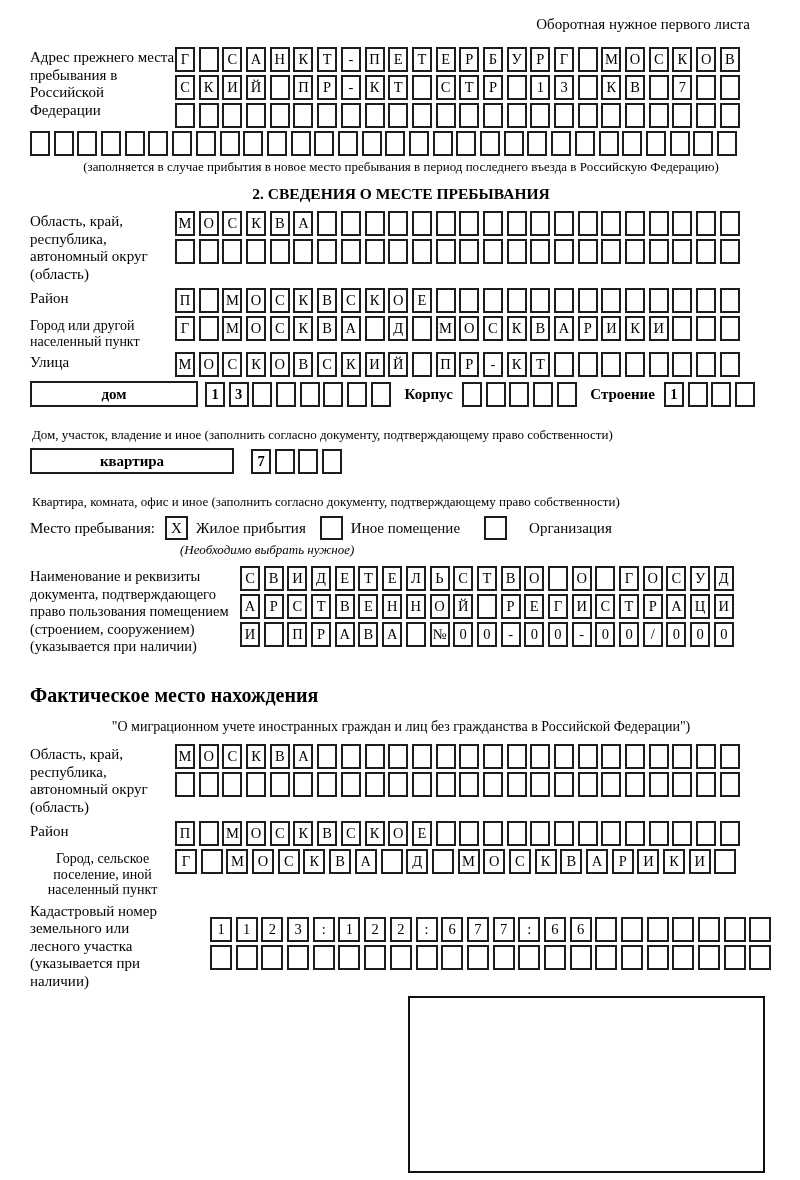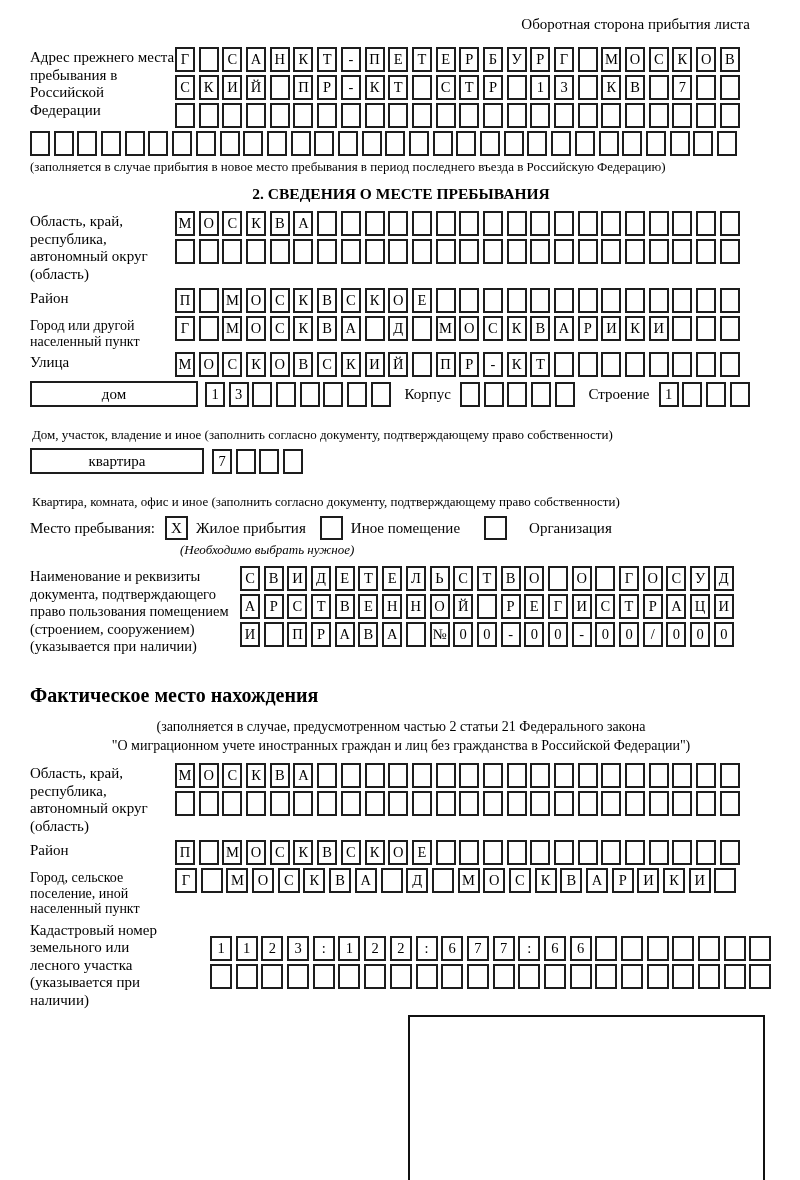--- a/index.html
+++ b/index.html
@@ -12,33 +12,33 @@
   .lblcol{flex:none;width:145px;font-size:15px;line-height:17.5px;padding-top:2px;}
   .lblcol.wide-lbl{width:210px;font-size:14.5px;}
   .cellcol{display:flex;flex-direction:column;gap:3px;flex:none;}
 
   .cells{display:flex;flex:none;}
   .cell{flex:none;box-sizing:border-box;width:20px;height:25px;border:2px solid #1d1d1d;
         margin-right:3.7px;display:inline-flex;align-items:center;justify-content:center;
         font-size:14.5px;background:#fff;}
   .cells.w22 .cell{width:22px;}
 
-  .note-c{font-size:13px;margin:3px 0 6px 0;}
+  .note-c{font-size:13px;text-align:center;margin:3px 0 6px 0;}
   .note-l{font-size:13px;text-align:left;margin:20px 0 5px 2px;}
 
   .sec-title{font-size:15.5px;font-weight:bold;text-align:center;margin:10px 0 8px 0;}
 
   .grp{}
   .grp-oblast{min-height:74px;}
 
-  .domrow{display:flex;align-items:center;margin:4px 0 2px 0;}
+  .domrow{display:flex;align-items:center;margin:4px 0 2px 0;font-weight:bold;}
   .bigbox{box-sizing:border-box;border:2px solid #1d1d1d;height:26px;display:flex;
           align-items:center;justify-content:center;font-size:15px;flex:none;}
   .bigbox.dom{width:168px;margin-right:7px;}
-  .bigbox.kv{width:174px;margin-right:8px;}
+  .bigbox.kv{width:204px;margin-right:17px;}
   .inline-lbl{font-size:15px;margin:0 9px 0 10px;flex:none;}
 
   .mesto-row{display:flex;align-items:center;margin:6px 0 2px 0;font-size:15px;}
   .chk{flex:none;box-sizing:border-box;width:23px;height:24px;border:2px solid #1d1d1d;
        display:inline-flex;align-items:center;justify-content:center;font-size:15px;}
   .mesto-row .optlbl{margin:0 14px 0 8px;}
   .mesto-note{font-size:13px;margin:2px 0 8px 150px;font-style:italic;}
 
   .fact-title{font-size:20px;font-weight:bold;margin:14px 0 10px 0;}
   .fact-sub{font-size:14px;text-align:center;line-height:19px;}
@@ -48,21 +48,21 @@
 
   .stamp-wrap{margin-left:360px;width:392px;text-align:center;margin-top:6px;}
   .stamp-box{box-sizing:border-box;width:357px;height:177px;border:2px solid #111;margin:0 auto 8px auto;background:#fff;}
   .stamp-caption{font-size:14px;line-height:18px;text-align:center;}
 </style>
 </head>
 <body>
 
 <div class="page">
 
-  <div class="hdr-note">Оборотная сторона прибытия листа</div>
+  <div class="hdr-note">Оборотная нужное первого листа</div>
 
   <div class="row grp" style="margin-top:14px;">
     <div class="lblcol">Адрес прежнего места пребывания в Российской Федерации</div>
     <div class="cellcol">
       <div class="cells">
           <span class="cell">Г</span>
           <span class="cell"></span>
           <span class="cell">С</span>
           <span class="cell">А</span>
           <span class="cell">Н</span>
@@ -446,21 +446,20 @@
           <span class="cell">/</span>
           <span class="cell">0</span>
           <span class="cell">0</span>
           <span class="cell">0</span>
         </div>
     </div>
   </div>
 
   <div class="fact-title">Фактическое место нахождения</div>
   <div class="fact-sub-wrap">
-    <div class="fact-sub">(заполняется в случае, предусмотренном частью 2 статьи 21 Федерального закона</div>
     <div class="fact-sub">"О миграционном учете иностранных граждан и лиц без гражданства в Российской Федерации")</div>
   </div>
 
   <div class="row grp grp-oblast">
     <div class="lblcol">Область, край, республика, автономный округ (область)</div>
     <div class="cellcol">
       <div class="cells">
           <span class="cell">М</span>
           <span class="cell">О</span>
           <span class="cell">С</span>
@@ -538,21 +537,21 @@
         <span class="cell"></span>
         <span class="cell"></span>
         <span class="cell"></span>
         <span class="cell"></span>
         <span class="cell"></span>
         <span class="cell"></span>
         <span class="cell"></span>
       </div>
   </div>
 
-  <div class="row" style="min-height:36px;">
+  <div class="row" style="min-height:36px;text-align:center;">
     <div class="lblcol" style="font-size:14px;line-height:15.5px;">Город, сельское поселение, иной населенный пункт</div>
     <div class="cells w22">
         <span class="cell">Г</span>
         <span class="cell"></span>
         <span class="cell">М</span>
         <span class="cell">О</span>
         <span class="cell">С</span>
         <span class="cell">К</span>
         <span class="cell">В</span>
         <span class="cell">А</span>

